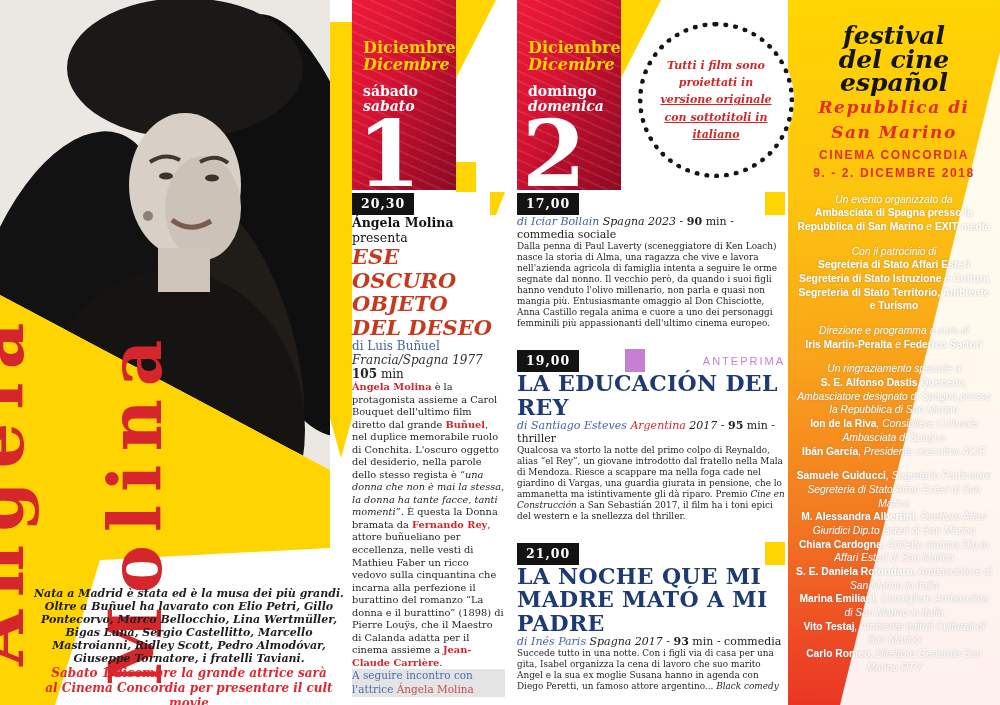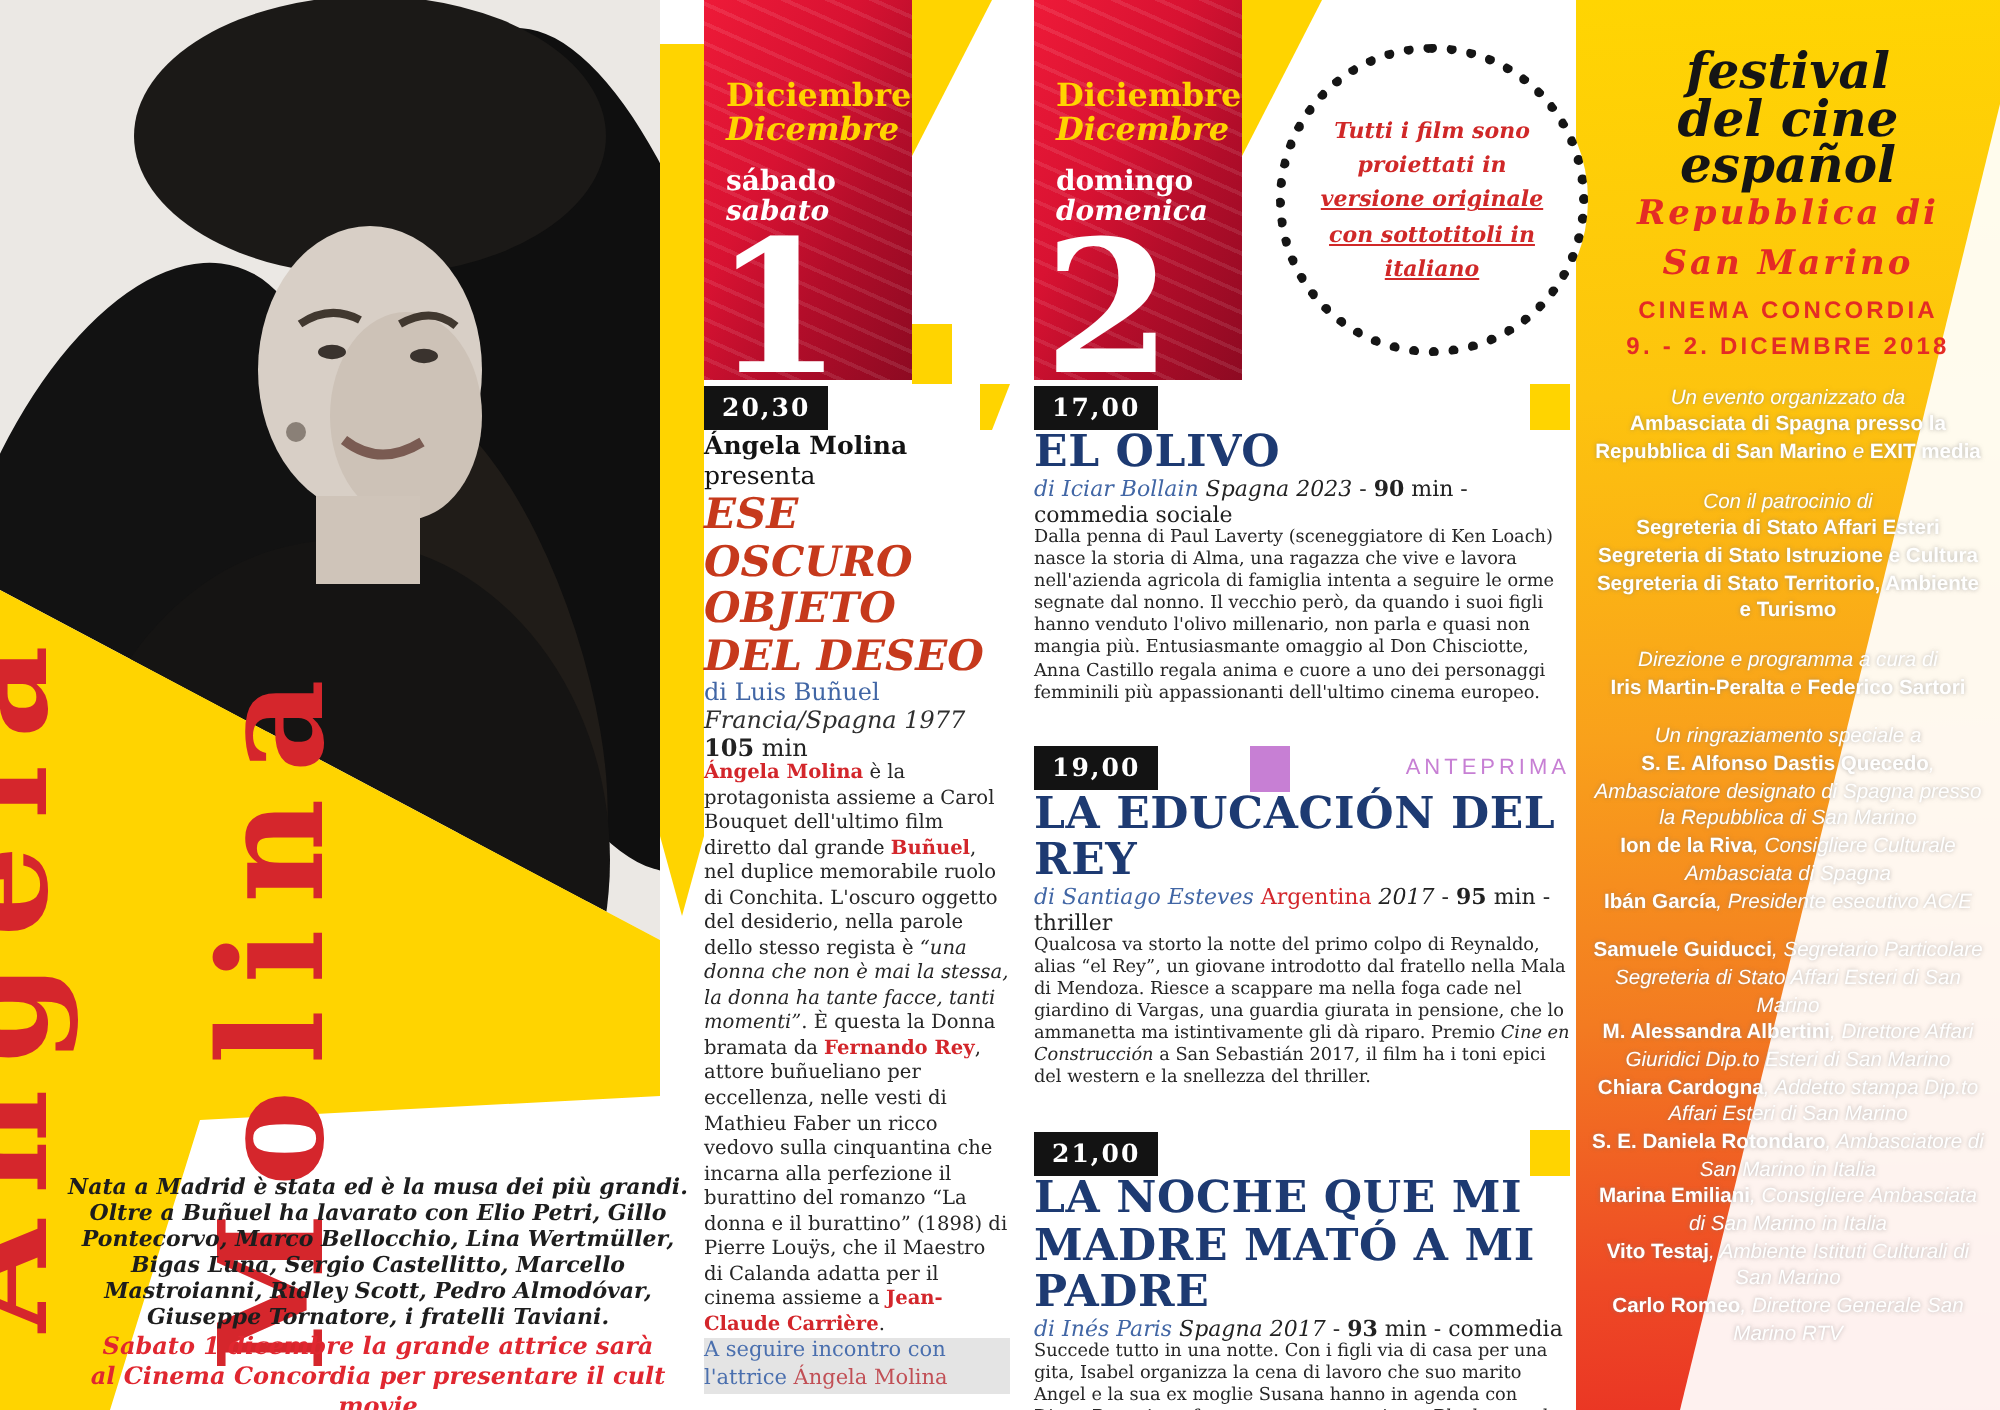--- a/index.html
+++ b/index.html
@@ -43,21 +43,21 @@
   .sq.y{background:#ffd400;}
   .sq.v{background:#c77fd4;}
   .ante{font-family:"Liberation Sans",sans-serif;color:#c77fd4;font-size:11px;letter-spacing:2px;margin-left:12px;}
 
   .b{font-weight:700;}
   .i,.di{font-style:italic;}
   .bu{font-weight:700;text-decoration:underline;}
   .red{color:#d3262b;font-weight:700;}
   .blue{color:#4a6fae;}
   .blue-i{color:#4166a5;font-style:italic;}
-  .red-i{color:#d3262b;}
+  .red-i{color:#d3262b;font-style:italic;}
   .redsoft{color:#c14f55;}
 
   
   .c2{position:absolute;left:352px;top:192px;width:153px;z-index:2;}
   .presenta{margin-top:9px;font-size:12.5px;color:#131313;}
   .t-red{margin-top:3px;color:#c6391c;font-style:italic;font-weight:700;font-size:21px;line-height:1.12;}
   .dir{margin-top:5px;color:#4166a5;font-size:12px;}
   .cty{font-style:italic;font-size:12px;color:#2f2f2f;margin-top:2px;}
   .dur{font-size:12px;margin-top:3px;color:#222;}
   .desc2{margin-top:6px;font-size:9.8px;line-height:1.28;color:#262626;}
@@ -176,21 +176,20 @@
       <span class="bu">versione originale con sottotitoli in italiano</span>
     </div>
 
   <section class="c3">
 
     <article class="film">
       <div class="time-row">
         <span class="chip">17,00</span>
         <span class="sq y"></span>
       </div>
-      <h2 class="t-navy">EL OLIVO</h2>
       <p class="byline"><span class="blue-i">di Iciar Bollain </span><span class="di">Spagna 2023</span><span>  - </span><span class="b">90</span><span> min - commedia sociale</span></p>
       <p class="desc3"><span>Dalla penna di Paul Laverty (sceneggiatore di Ken Loach) nasce la storia di Alma, una ragazza che vive e lavora nell'azienda agricola di famiglia intenta a seguire le orme segnate dal nonno. Il vecchio però, da quando i suoi figli hanno venduto l'olivo millenario, non parla e quasi non mangia più. Entusiasmante omaggio al Don Chisciotte, Anna Castillo regala anima e cuore a uno dei personaggi femminili più appassionanti dell'ultimo cinema europeo.</span></p>
     </article>
 
     <article class="film">
       <div class="time-row">
         <span class="chip">19,00</span>
         <span class="sq v"></span>
         <span class="ante">ANTEPRIMA</span>
       </div>

